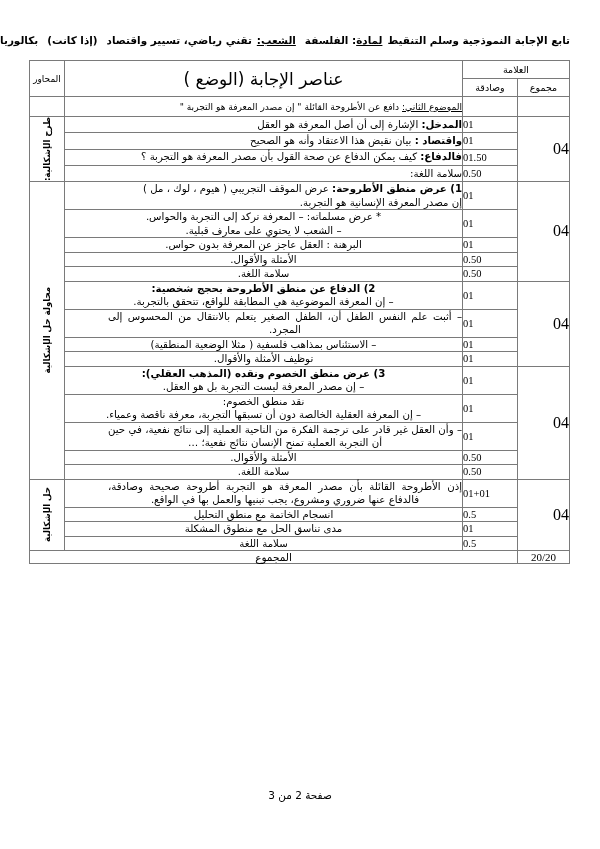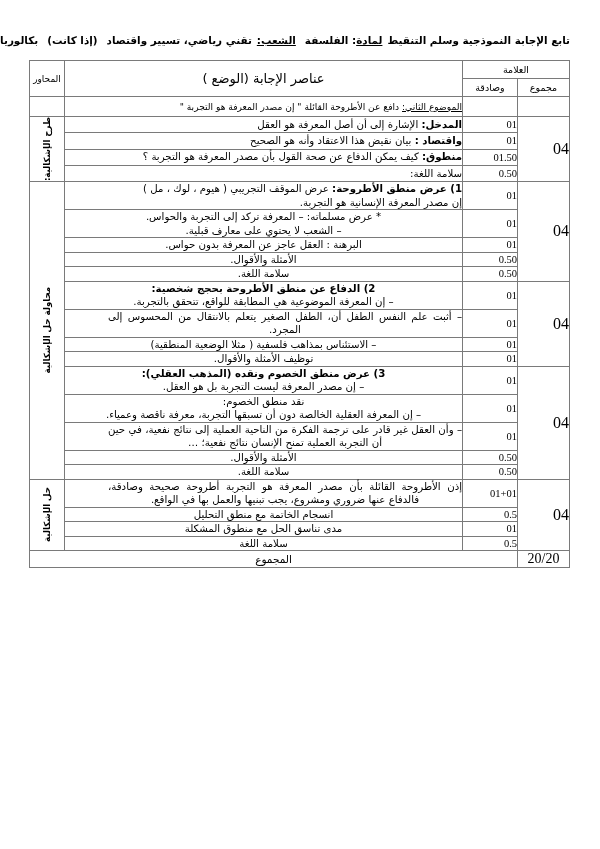--- a/index.html
+++ b/index.html
@@ -65,45 +65,45 @@
     font-weight: bold;
   }
   th.h-sub {
     height: 17px;
     text-align: center;
     font-size: 9.5px;
     font-weight: bold;
   }
   th.h-body {
     text-align: center;
-    font-size: 13px;
+    font-size: 17px;
     font-weight: bold;
     margin-left: 25px;
   }
   th.h-axis {
     text-align: center;
     font-size: 9px;
     font-weight: bold;
   }
 
   td.num {
-    text-align: right;
+    text-align: left;
     font-size: 10.5px;
     font-family: "Liberation Serif", "DejaVu Serif", serif;
     direction: ltr;
   }
   td.num-total {
     text-align: right;
     font-size: 16px;
     font-family: "Liberation Serif", "DejaVu Serif", serif;
     direction: ltr;
   }
   td.total-final {
     text-align: center;
-    font-size: 14px;
+    font-size: 11px;
     font-weight: bold;
     font-family: "Liberation Serif", "DejaVu Serif", serif;
     direction: ltr;
   }
 
   td.body {
     padding: 1px 6px 2px 6px;
     font-size: 10.2px;
     line-height: 13.5px;
     direction: rtl;
@@ -204,21 +204,21 @@
         </tr>
         <tr>
           <td class="num">01</td>
           <td class="body ta-r">
             <span class="ln"><span class="b">واقتصاد :</span><span> بيان نقيض هذا الاعتقاد وأنه هو الصحيح</span></span>
           </td>
         </tr>
         <tr>
           <td class="num">01.50</td>
           <td class="body ta-r">
-            <span class="ln"><span class="b">منطوق:</span><span> كيف يمكن الدفاع عن صحة القول بأن مصدر المعرفة هو التجربة ؟</span></span>
+            <span class="ln"><span class="b">فالدفاع:</span><span> كيف يمكن الدفاع عن صحة القول بأن مصدر المعرفة هو التجربة ؟</span></span>
           </td>
         </tr>
         <tr>
           <td class="num">0.50</td>
           <td class="body ta-r">
             <span class="ln"><span>سلامة اللغة:</span></span>
           </td>
         </tr>
         <tr>
           <td class="num-total" rowspan="5">04</td>
@@ -343,14 +343,17 @@
             <span class="ln"><span>سلامة اللغة</span></span>
           </td>
         </tr>
         <tr>
           <td class="total-final">20/20</td>
           <td class="sum-label" colspan="3">المجموع</td>
         </tr>
       </tbody>
   </table>
 
+  <div class="footer">
+    <span>صفحة 2 من 3</span>
+  </div>
 
 </div>
 
 </body></html>

